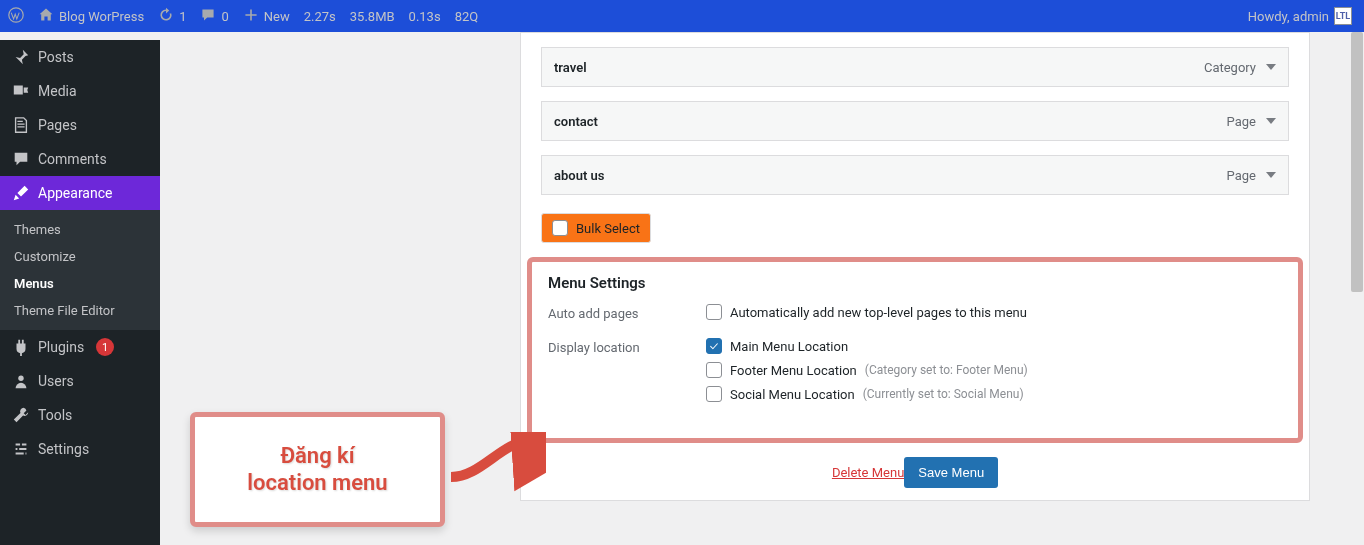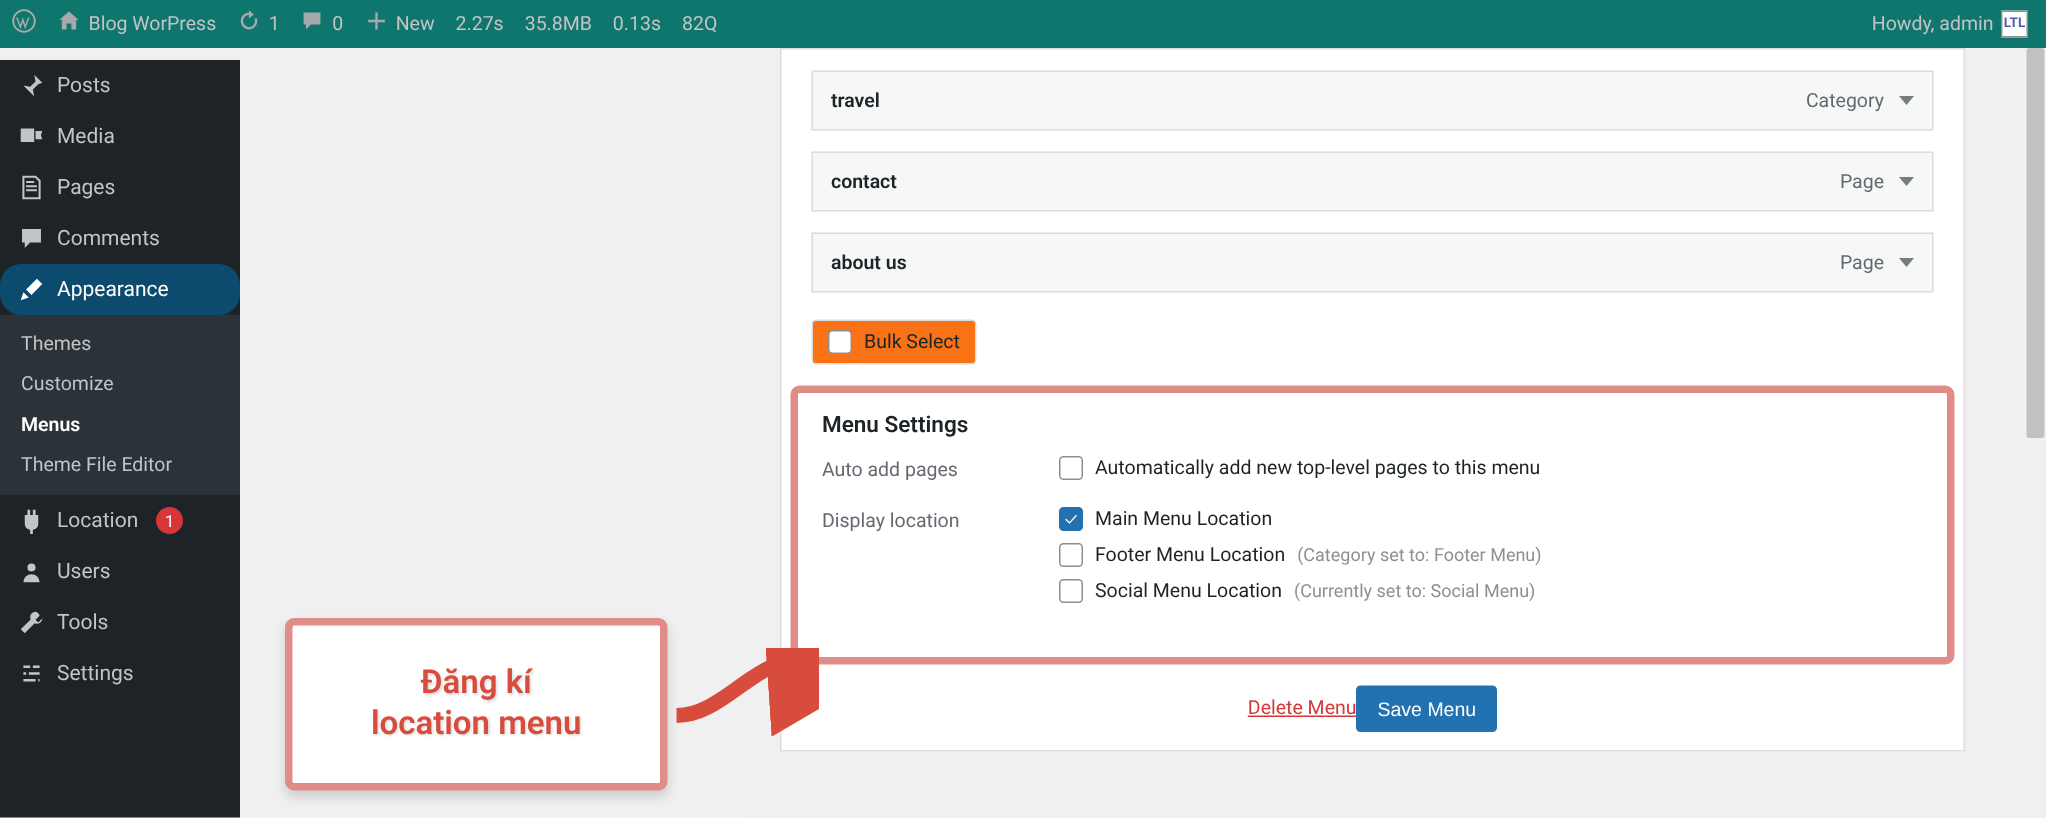--- a/index.html
+++ b/index.html
@@ -11,21 +11,21 @@
     width: 1364px;
     height: 545px;
     overflow: hidden;
     position: relative;
   }
   
   .adminbar {
     position: fixed;
     top: 0; left: 0; right: 0;
     height: 32px;
-    background: #0f766e;
+    background: #1d4ed8;
     color: #c3c4c7;
     display: flex;
     align-items: center;
     font-size: 13px;
     z-index: 100;
   }
   .adminbar .left { display:flex; align-items:center; gap:14px; padding-left:8px;}
   .adminbar .right { margin-left:auto; display:flex; gap:8px; padding-right:12px;}
   .ab-item { display:flex; align-items:center; gap:5px; color:#c3c4c7; cursor:pointer; }
   .ab-icon svg{width:16px;height:16px;fill:#a7aaad;}
@@ -40,24 +40,23 @@
     color: #c3c4c7;
   }
   .menu-top {
     display:flex; align-items:center; gap:8px;
     padding: 8px 12px;
     cursor:pointer;
     color:#c3c4c7;
     font-size:14px;
   }
   .menu-top.current{
-    background:#0c4a6e;
+    background:#6d28d9;
     color:#fff;
     position:relative;
-    border-radius:14px;
   }
   .menu-top.current::after{
     content:"";
     position:absolute;
     right:-8px;
     top:50%;
     transform:translateY(-50%);
     border:8px solid transparent;
     border-right-color:#f0f0f1;
   }
@@ -259,21 +258,21 @@
     <a>Themes</a>
     <a>Customize</a>
     <a class="current">Menus</a>
     <a>Theme File Editor</a>
   </div>
 
   <div class="menu-top">
     <svg viewBox="0 0 20 20">
         <path d="M7 2v4H5v6a5 5 0 0 0 4 4.9V20h2v-3.1A5 5 0 0 0 15 12V6h-2V2h-2v4H9V2z"></path>
       </svg>
-    <span>Location</span>
+    <span>Plugins</span>
     <span class="plugin-badge">1</span>
   </div>
   <div class="menu-top">
     <svg viewBox="0 0 20 20">
         <circle cx="10" cy="7" r="3"></circle>
         <path d="M4 18a6 6 0 0 1 12 0z"></path>
       </svg>
     <span>Users</span>
   </div>
   <div class="menu-top">

